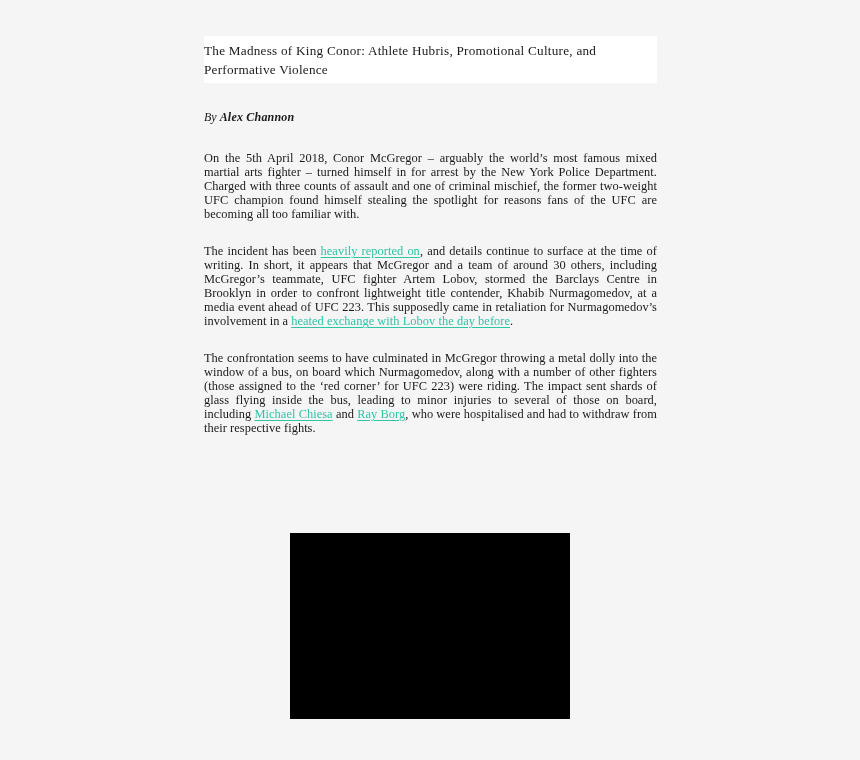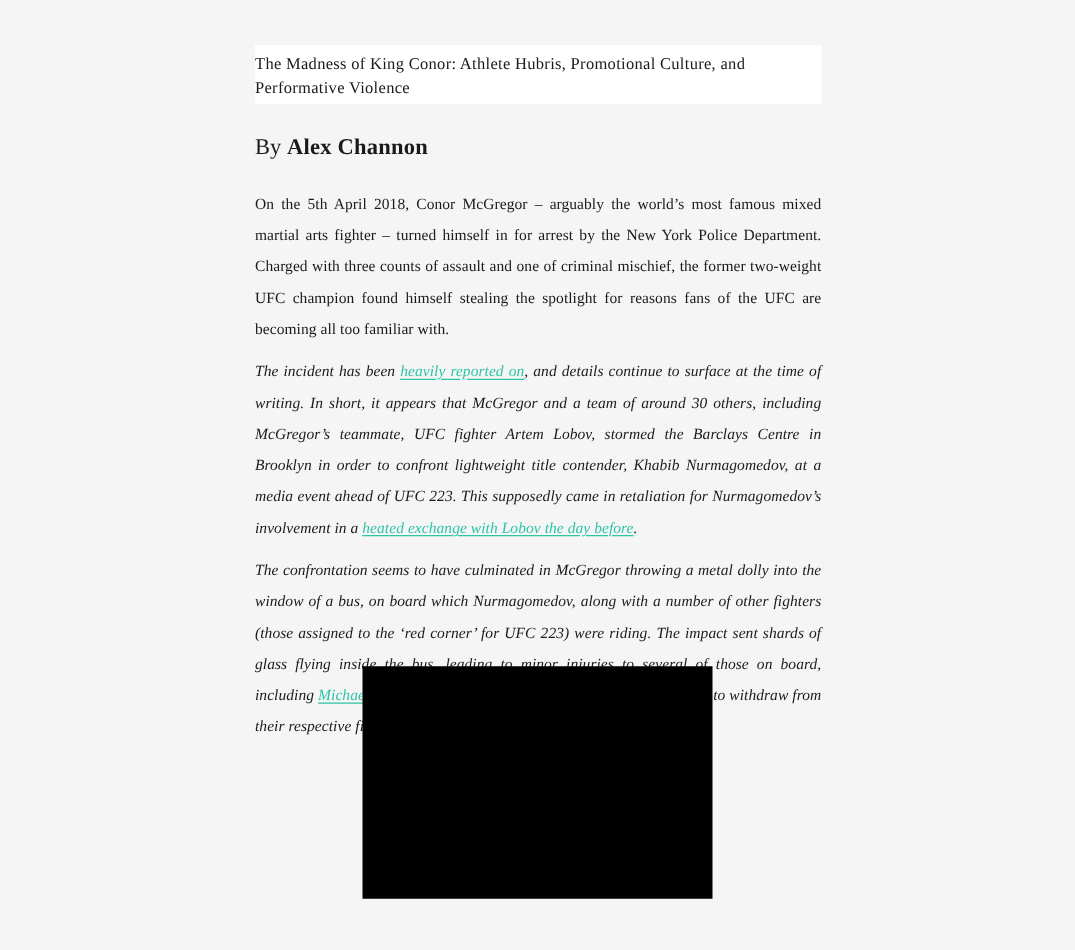--- a/index.html
+++ b/index.html
@@ -41,42 +41,42 @@
     line-height: 19px;
     font-weight: normal;
     letter-spacing: 0.25px;
     color: #1a1a1a;
     text-align: left;
   }
 
   
   .byline {
     margin: 25px 0 0 0;
-    font-size: 18px;
+    font-size: 12px;
     line-height: 18px;
     color: #1a1a1a;
+    font-style: italic;
   }
   .byline .author {
     font-weight: bold;
     letter-spacing: 0.2px;
   }
 
   
   .para {
     margin: 0;
     padding: 0;
     font-size: 12.4px;
-    line-height: 25px;
+    line-height: 14px;
     text-align: justify;
     color: #1a1a1a;
     letter-spacing: 0.05px;
   }
   .para + .para {
-    margin-top: 9px;
-    font-style: italic;
+    margin-top: 23px;
   }
   #p1 { margin-top: 25px; }
 
   a.doclink {
     color: #2ec4a6;
     text-decoration: underline;
     text-underline-offset: 1.5px;
   }
 
   

